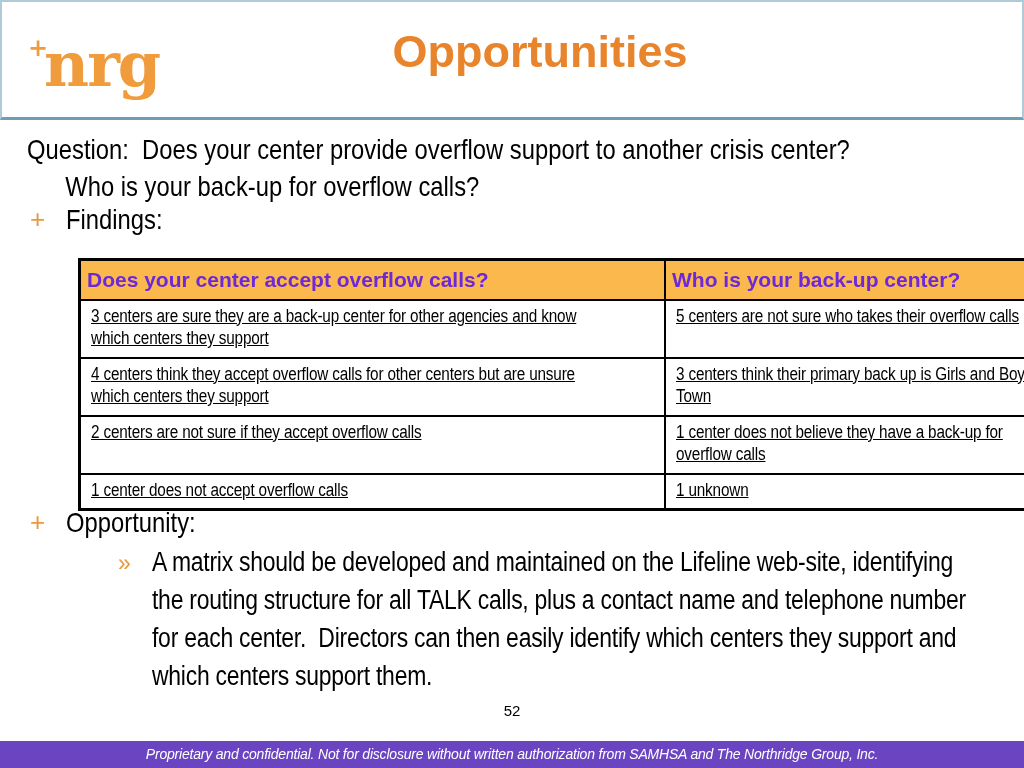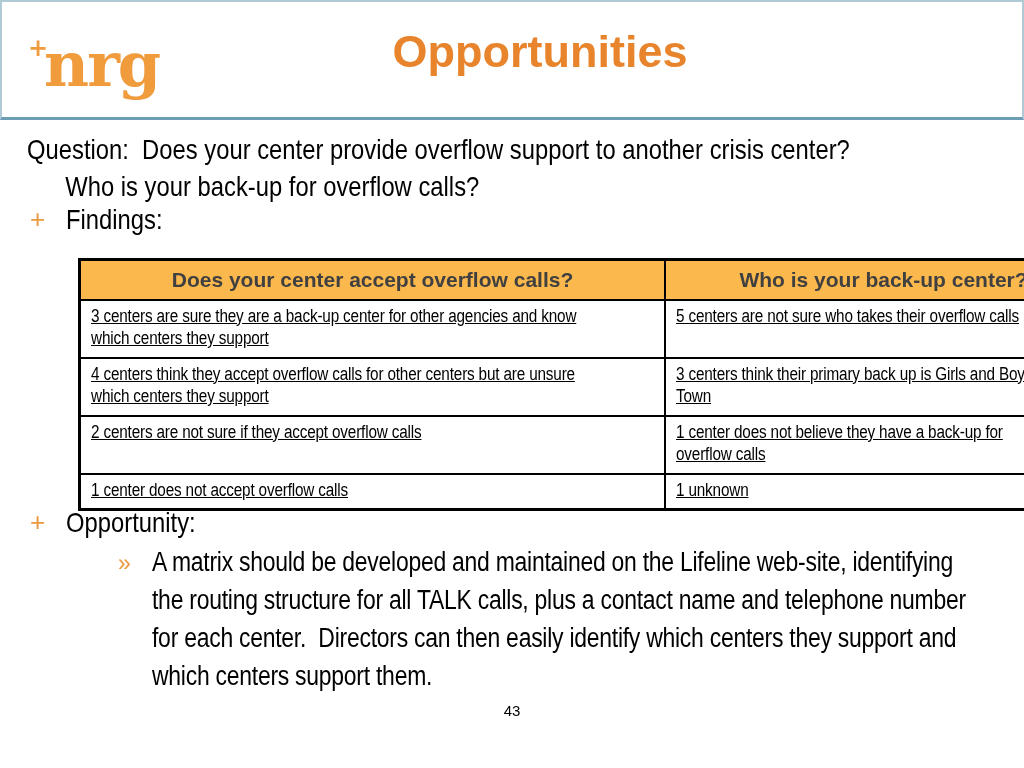--- a/index.html
+++ b/index.html
@@ -99,22 +99,22 @@
     width: 884px;
     border-collapse: collapse;
     border: 3px solid #000000;
   }
   .findings-table th {
     background: #fbb84d;
     border: 2px solid #000000;
     height: 40px;
     font-size: 21px;
     font-weight: bold;
-    color: #404040;
-    text-align: center;
+    color: #6d28d9;
+    text-align: left;
     vertical-align: middle;
     padding: 4px 6px;
   }
   .findings-table col.c1 { width: 505px; }
   .findings-table col.c2 { width: 379px; }
   .findings-table td {
     border: 2px solid #000000;
     vertical-align: top;
     padding: 4px 0 7px 10px;
     overflow: hidden;
@@ -243,16 +243,17 @@
   <div class="bullet-row opportunity">
     <span class="plus-bullet">+</span>
     <span class="bullet-label cond">Opportunity:</span>
   </div>
 
   <div class="sub-bullet">
     <span class="chevron-bullet">»</span>
     <span class="sub-text cond">A matrix should be developed and maintained on the Lifeline web-site, identifying the routing structure for all TALK calls, plus a contact name and telephone number for each center.  Directors can then easily identify which centers they support and which centers support them.</span>
   </div>
 
-  <div class="page-number">43</div>
-
+  <div class="page-number">52</div>
+
+  <footer class="footer-bar">Proprietary and confidential. Not for disclosure without written authorization from SAMHSA and The Northridge Group, Inc.</footer>
 
 </div>
 
 </body></html>

